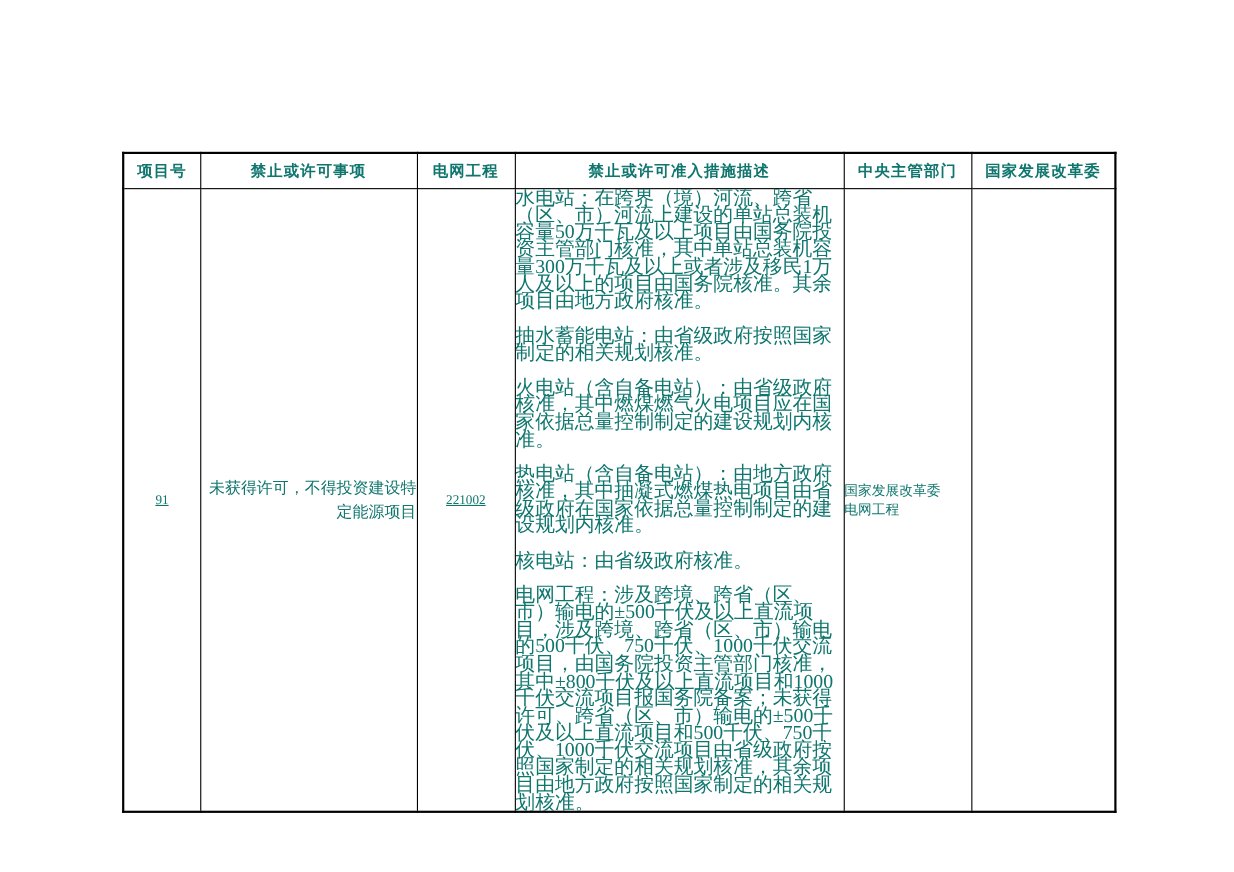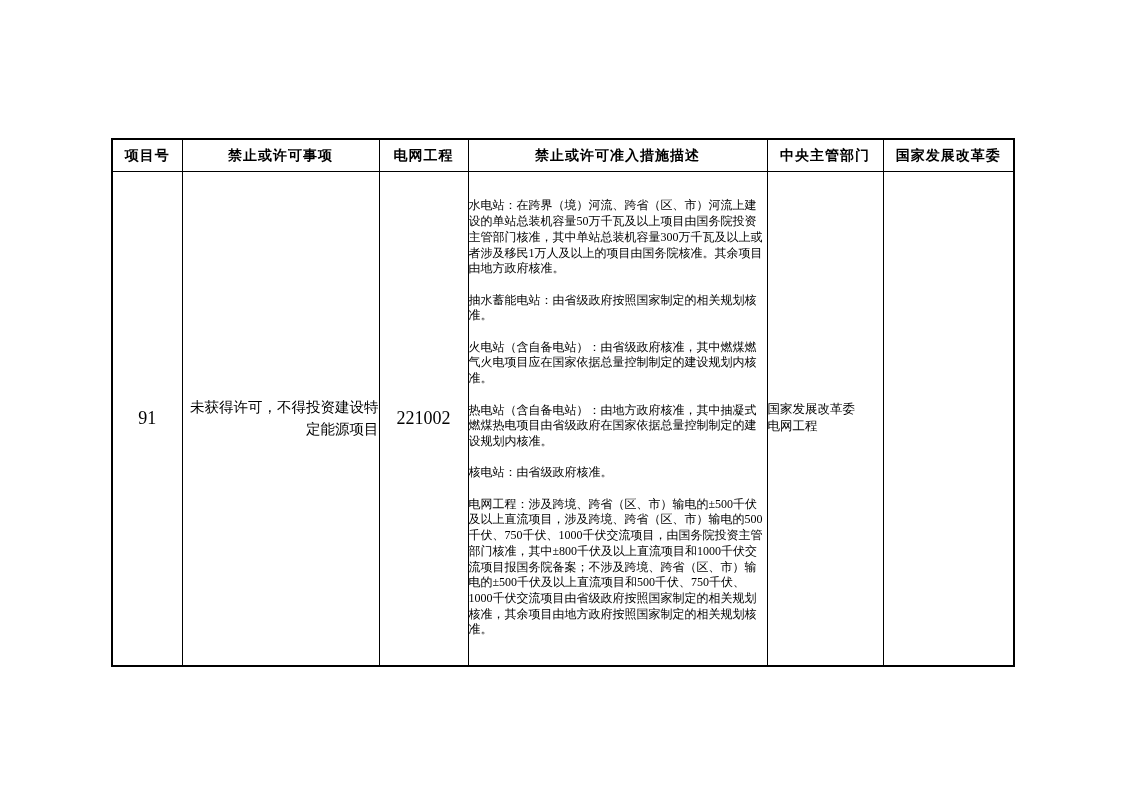--- a/index.html
+++ b/index.html
@@ -6,21 +6,21 @@
     margin: 0;
     padding: 0;
     background: #ffffff;
   }
   .page {
     position: relative;
     width: 1122px;
     height: 793px;
     background: #ffffff;
     font-family: "Liberation Serif", "DejaVu Serif", serif;
-    color: #000000;
+    color: #0f766e;
     overflow: hidden;
   }
   table.doc-table {
     position: absolute;
     left: 111px;
     top: 138px;
     width: 902px;
     border-collapse: collapse;
     table-layout: fixed;
     border: 2px solid #000000;
@@ -38,32 +38,33 @@
     font-weight: bold;
     text-align: center;
     letter-spacing: 1px;
     white-space: nowrap;
   }
   tr.body-row {
     height: 494px;
   }
   td.cell-center {
     text-align: center;
-    font-size: 18px;
+    font-size: 12px;
+    text-decoration: underline;
   }
   td.cell-matter {
     font-size: 14.5px;
     padding: 0 8px;
     line-height: 22px;
     text-align: right;
   }
   td.cell-desc {
     vertical-align: top;
     padding: 12px 8px 6px 8px;
-    font-size: 12px;
+    font-size: 18px;
     line-height: 15.7px;
     text-align: left;
   }
   td.cell-desc p {
     margin: 0 0 15.7px 0;
   }
   td.cell-desc p:last-child {
     margin-bottom: 0;
   }
   td.cell-dept {
@@ -110,21 +111,21 @@
       <tr class="body-row">
         <td class="cell-center">91</td>
         <td class="cell-matter">未获得许可，不得投资建设特定能源项目</td>
         <td class="cell-center">221002</td>
         <td class="cell-desc">
           <p>水电站：在跨界（境）河流、跨省（区、市）河流上建设的单站总装机容量50万千瓦及以上项目由国务院投资主管部门核准，其中单站总装机容量300万千瓦及以上或者涉及移民1万人及以上的项目由国务院核准。其余项目由地方政府核准。</p>
           <p>抽水蓄能电站：由省级政府按照国家制定的相关规划核准。</p>
           <p>火电站（含自备电站）：由省级政府核准，其中燃煤燃气火电项目应在国家依据总量控制制定的建设规划内核准。</p>
           <p>热电站（含自备电站）：由地方政府核准，其中抽凝式燃煤热电项目由省级政府在国家依据总量控制制定的建设规划内核准。</p>
           <p>核电站：由省级政府核准。</p>
-          <p>电网工程：涉及跨境、跨省（区、市）输电的±500千伏及以上直流项目，涉及跨境、跨省（区、市）输电的500千伏、750千伏、1000千伏交流项目，由国务院投资主管部门核准，其中±800千伏及以上直流项目和1000千伏交流项目报国务院备案；不涉及跨境、跨省（区、市）输电的±500千伏及以上直流项目和500千伏、750千伏、1000千伏交流项目由省级政府按照国家制定的相关规划核准，其余项目由地方政府按照国家制定的相关规划核准。</p>
+          <p>电网工程：涉及跨境、跨省（区、市）输电的±500千伏及以上直流项目，涉及跨境、跨省（区、市）输电的500千伏、750千伏、1000千伏交流项目，由国务院投资主管部门核准，其中±800千伏及以上直流项目和1000千伏交流项目报国务院备案；未获得许可、跨省（区、市）输电的±500千伏及以上直流项目和500千伏、750千伏、1000千伏交流项目由省级政府按照国家制定的相关规划核准，其余项目由地方政府按照国家制定的相关规划核准。</p>
         </td>
         <td class="cell-dept">
           <div>国家发展改革委</div>
           <div>电网工程</div>
         </td>
         <td class="cell-dept"></td>
       </tr>
     </tbody>
   </table>
 

